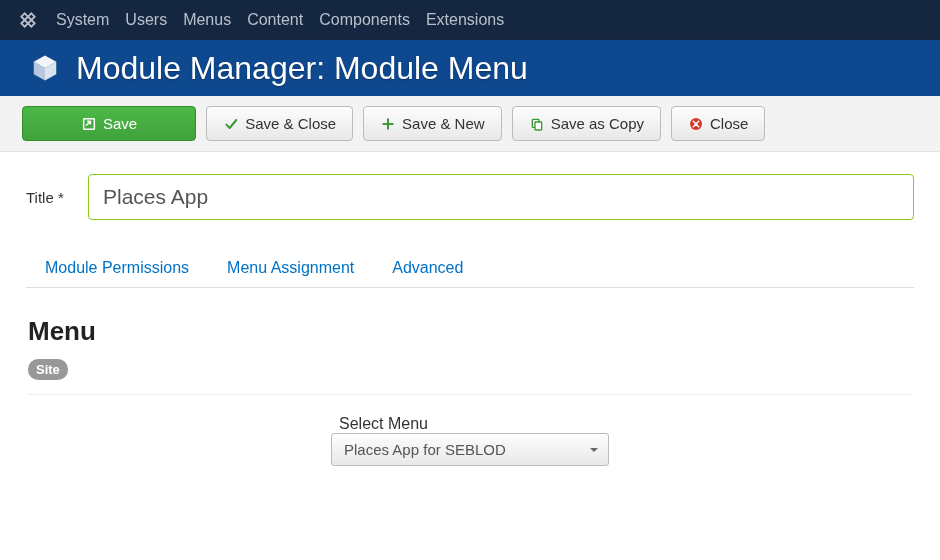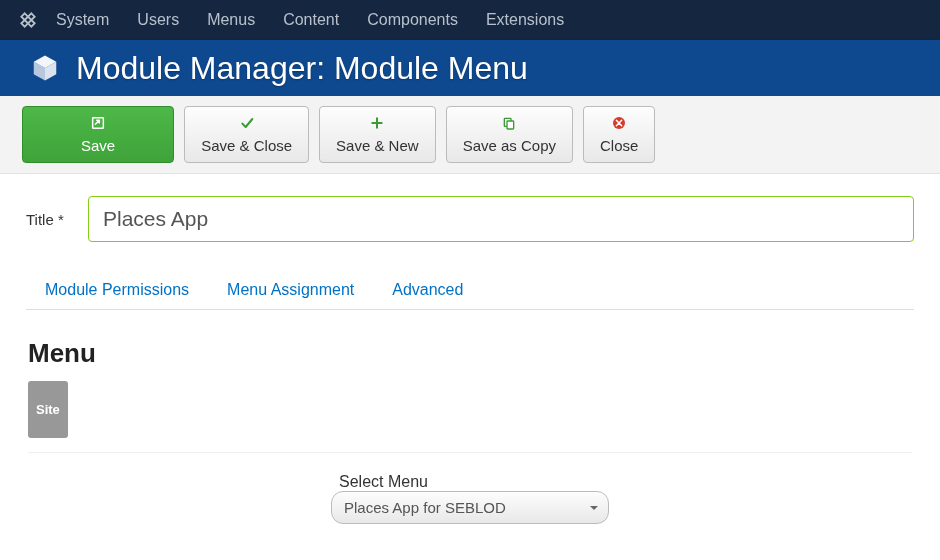--- a/index.html
+++ b/index.html
@@ -12,21 +12,21 @@
 }
 .topbar {
   background: #152640;
   height: 40px;
   display: flex;
   align-items: center;
   padding: 0 0 0 18px;
 }
 .topbar .logo { color: #b8c0cc; margin-right: 18px; display: flex; align-items: center; }
 .topbar .logo svg { width: 20px; height: 20px; }
-.topbar .menu { display: flex; gap: 28px; }
+.topbar .menu { display: flex; gap: 16px; }
 .topbar .menu-item { color: #b8c0cc; font-size: 16px; cursor: pointer; }
 .header {
   background: #0e4990;
   height: 56px;
   display: flex;
   align-items: center;
   padding: 0 30px;
   color: #fff;
   box-shadow: 0 1px 3px rgba(0,0,0,0.2);
 }
@@ -44,21 +44,20 @@
   display: inline-flex;
   align-items: center;
   gap: 6px;
   padding: 8px 16px;
   border: 1px solid #bbb;
   border-radius: 4px;
   background: linear-gradient(#fdfdfd, #e8e8e8);
   font-size: 15px;
   color: #333;
   cursor: pointer;
-  flex-direction: column;
 }
 .btn-save {
   background: linear-gradient(#4db848, #3fa33a);
   border: 1px solid #2f8d2a;
   color: #fff;
   padding: 8px 58px;
   font-weight: 500;
 }
 .btn .ic { display: inline-flex; align-items: center; }
 .btn .ic svg { width: 16px; height: 16px; }
@@ -93,36 +92,36 @@
   background: #fff;
 }
 .panel { padding: 28px 2px 0; }
 .panel h2 { font-size: 26px; font-weight: 700; color: #222; margin-bottom: 12px; }
 .badge {
   display: inline-block;
   background: #989898;
   color: #fff;
   font-size: 13px;
   font-weight: 600;
-  padding: 21px 8px;
-  border-radius: 3px;
+  padding: 3px 8px;
+  border-radius: 10px;
   margin-bottom: 14px;
 }
 .desc { font-size: 16px; color: #333; margin-bottom: 28px; }
 .hr { border: none; border-top: 1px solid #eee; margin-bottom: 20px; }
 .form-row { display: flex; align-items: center; flex-direction: column; }
 .form-row .form-lbl { width: 262px; font-size: 16px; color: #333; }
 .select {
   appearance: none;
   -webkit-appearance: none;
   padding: 7px 36px 7px 12px;
   font-size: 15px;
   color: #555;
   border: 1px solid #bbb;
-  border-radius: 12px;
+  border-radius: 3px;
   background: linear-gradient(#fdfdfd, #e8e8e8);
   width: 278px;
   cursor: pointer;
 }
 .select-wrap { position: relative; display: inline-block; }
 .select-wrap .caret {
   position: absolute;
   right: 10px;
   top: 50%;
   transform: translateY(-50%);

